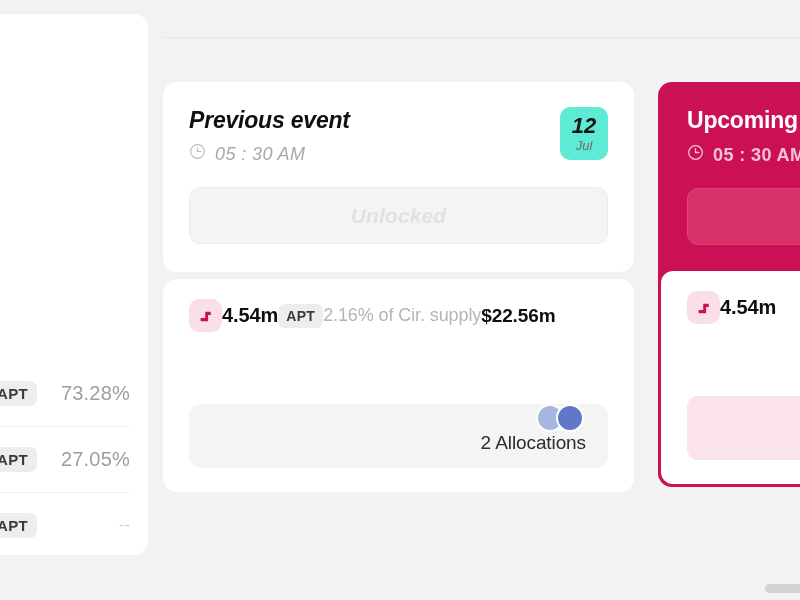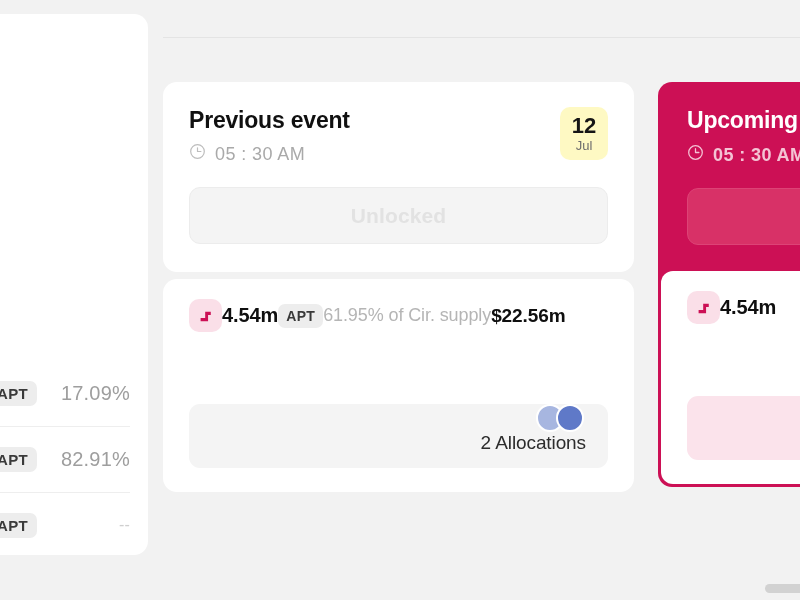--- a/index.html
+++ b/index.html
@@ -107,20 +107,21 @@
     left: 163px;
     top: 82px;
     width: 471px;
   }
   .card {
     background: #ffffff;
     border-radius: 14px;
   }
   .card-top {
     padding: 25px 26px 28px 26px;
+    font-style: italic;
   }
   .ev-head {
     display: flex;
     align-items: flex-start;
   }
   .ev-head-text { flex: 1; min-width: 0; }
   .ev-title {
     font-size: 23px;
     font-weight: bold;
     color: #101010;
@@ -135,21 +136,21 @@
     gap: 9px;
     color: #a9a9a9;
     font-size: 18px;
     letter-spacing: .4px;
     white-space: nowrap;
   }
   .clock-ico { display: block; }
 
   .date-badge {
     width: 48px;
-    background: #fef9c3;
+    background: #5eead4;
     border-radius: 10px;
     padding: 7px 0 8px 0;
     text-align: center;
     flex: none;
   }
   .date-day {
     font-size: 22px;
     font-weight: bold;
     color: #151515;
     line-height: 1.05;
@@ -343,26 +344,26 @@
 <body>
 
 <div id="root">
 
   <div class="left-panel">
 
     <div class="left-rows">
 
       <div class="left-row">
         <span class="chip">APT</span>
-        <span class="left-pct">17.09%</span>
+        <span class="left-pct">73.28%</span>
       </div>
 
       <div class="left-row">
         <span class="chip">APT</span>
-        <span class="left-pct">82.91%</span>
+        <span class="left-pct">27.05%</span>
       </div>
 
       <div class="left-row">
         <span class="chip">APT</span>
         <span class="left-pct dash">--</span>
       </div>
 
     </div>
   </div>
 
@@ -399,21 +400,21 @@
 
     <div class="card card-body">
       <div class="stat-row">
         <span class="tok-ico">
           <svg width="18" height="18" viewBox="0 0 20 20">
             <path d="M4 12.2h5.1V5.4h6.2v3.6h-3.0v6.8H4z" fill="#cc1055"></path>
           </svg>
         </span>
         <span class="stat-amt">4.54m</span>
         <span class="stat-chip">APT</span>
-        <span class="stat-supply">61.95% of Cir. supply</span>
+        <span class="stat-supply">2.16% of Cir. supply</span>
         <span class="stat-usd">$22.56m</span>
       </div>
 
       <div class="alloc-bar">
         <span class="avatars">
           <span class="av av1"></span>
           <span class="av av2"></span>
         </span>
         <span class="alloc-label">2 Allocations</span>
       </div>

